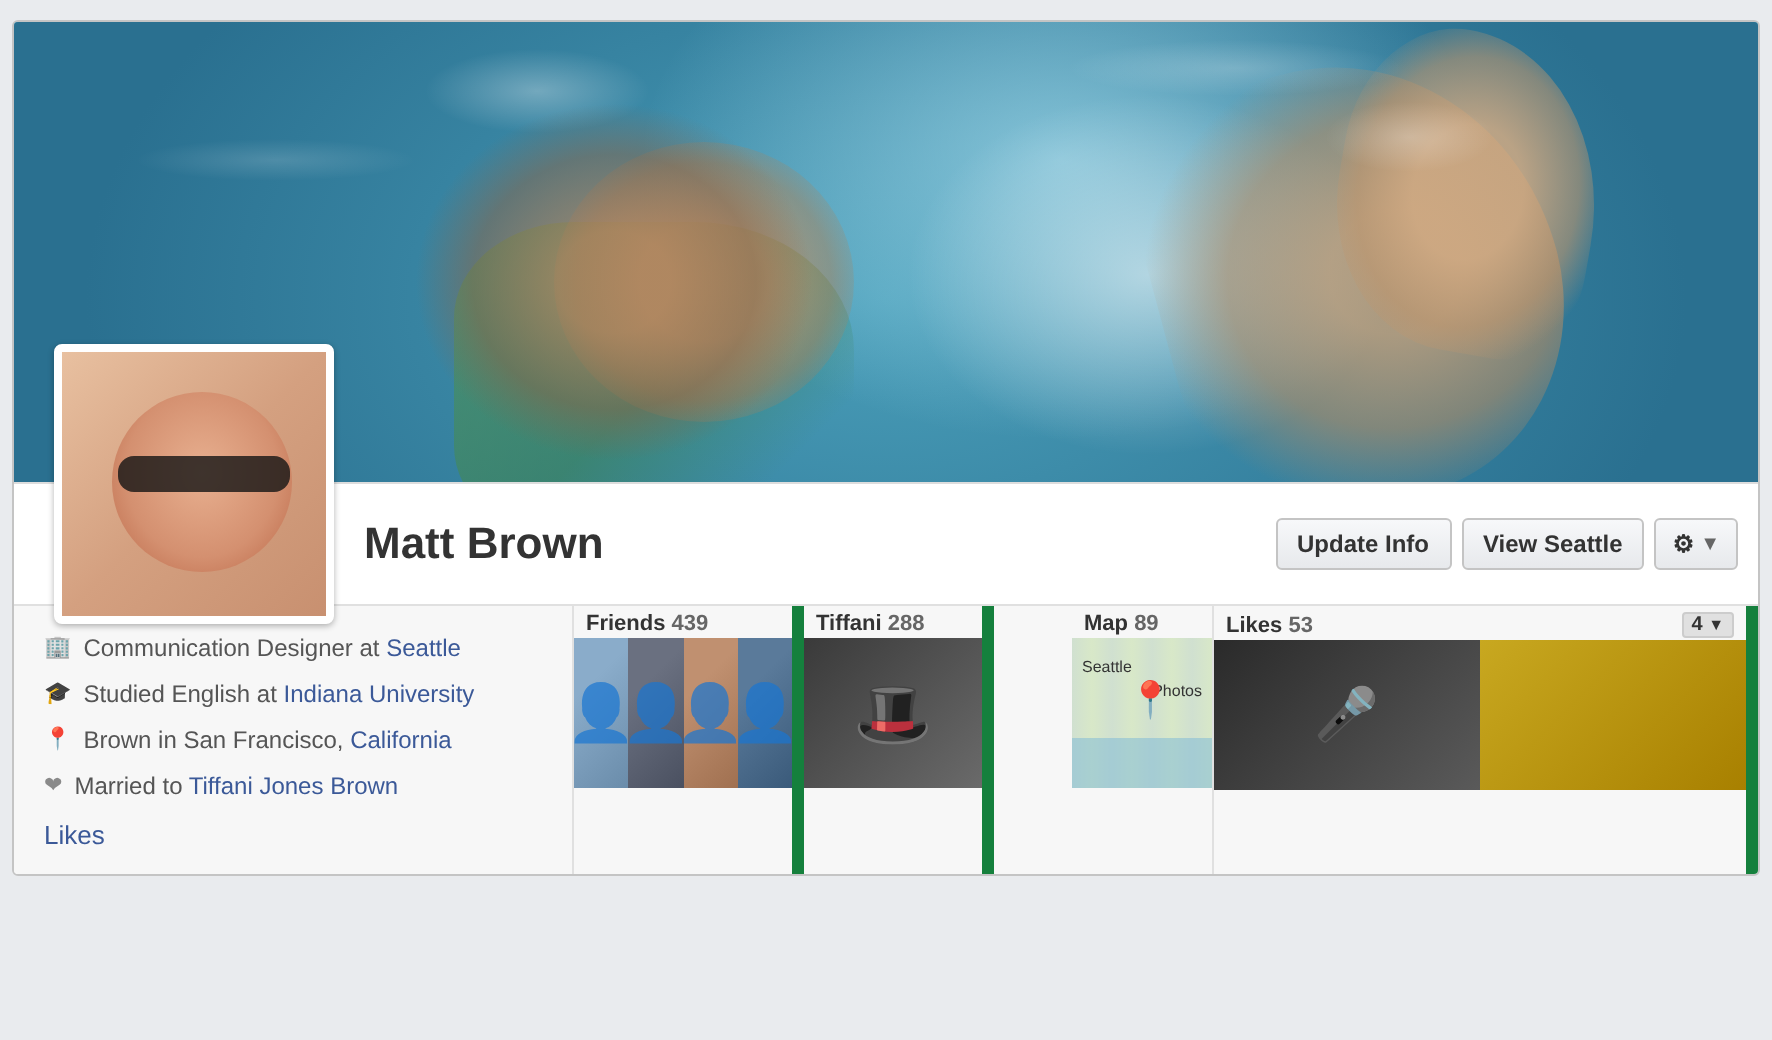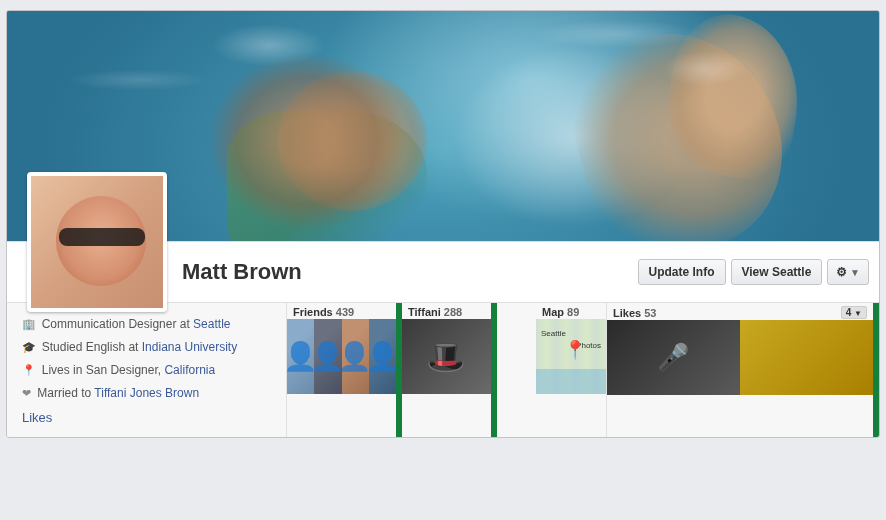--- a/index.html
+++ b/index.html
@@ -474,21 +474,21 @@
       </div>
       <div class="info-item">
         <span class="info-icon">🎓</span>
         <span>
           <span>Studied English at </span><a class="info-link">Indiana University</a>
         </span>
       </div>
       <div class="info-item">
         <span class="info-icon">📍</span>
         <span>
-          <span>Lives in San Designer, </span><a class="info-link">California</a>
+          <span>Brown in San Francisco, </span><a class="info-link">California</a>
         </span>
       </div>
       <div class="info-item">
         <span class="info-icon">❤</span>
         <span>
           <span>Married to </span><a class="info-link">Tiffani Jones Brown</a>
         </span>
       </div>
       <a class="about-link">Likes</a>
     </div>

